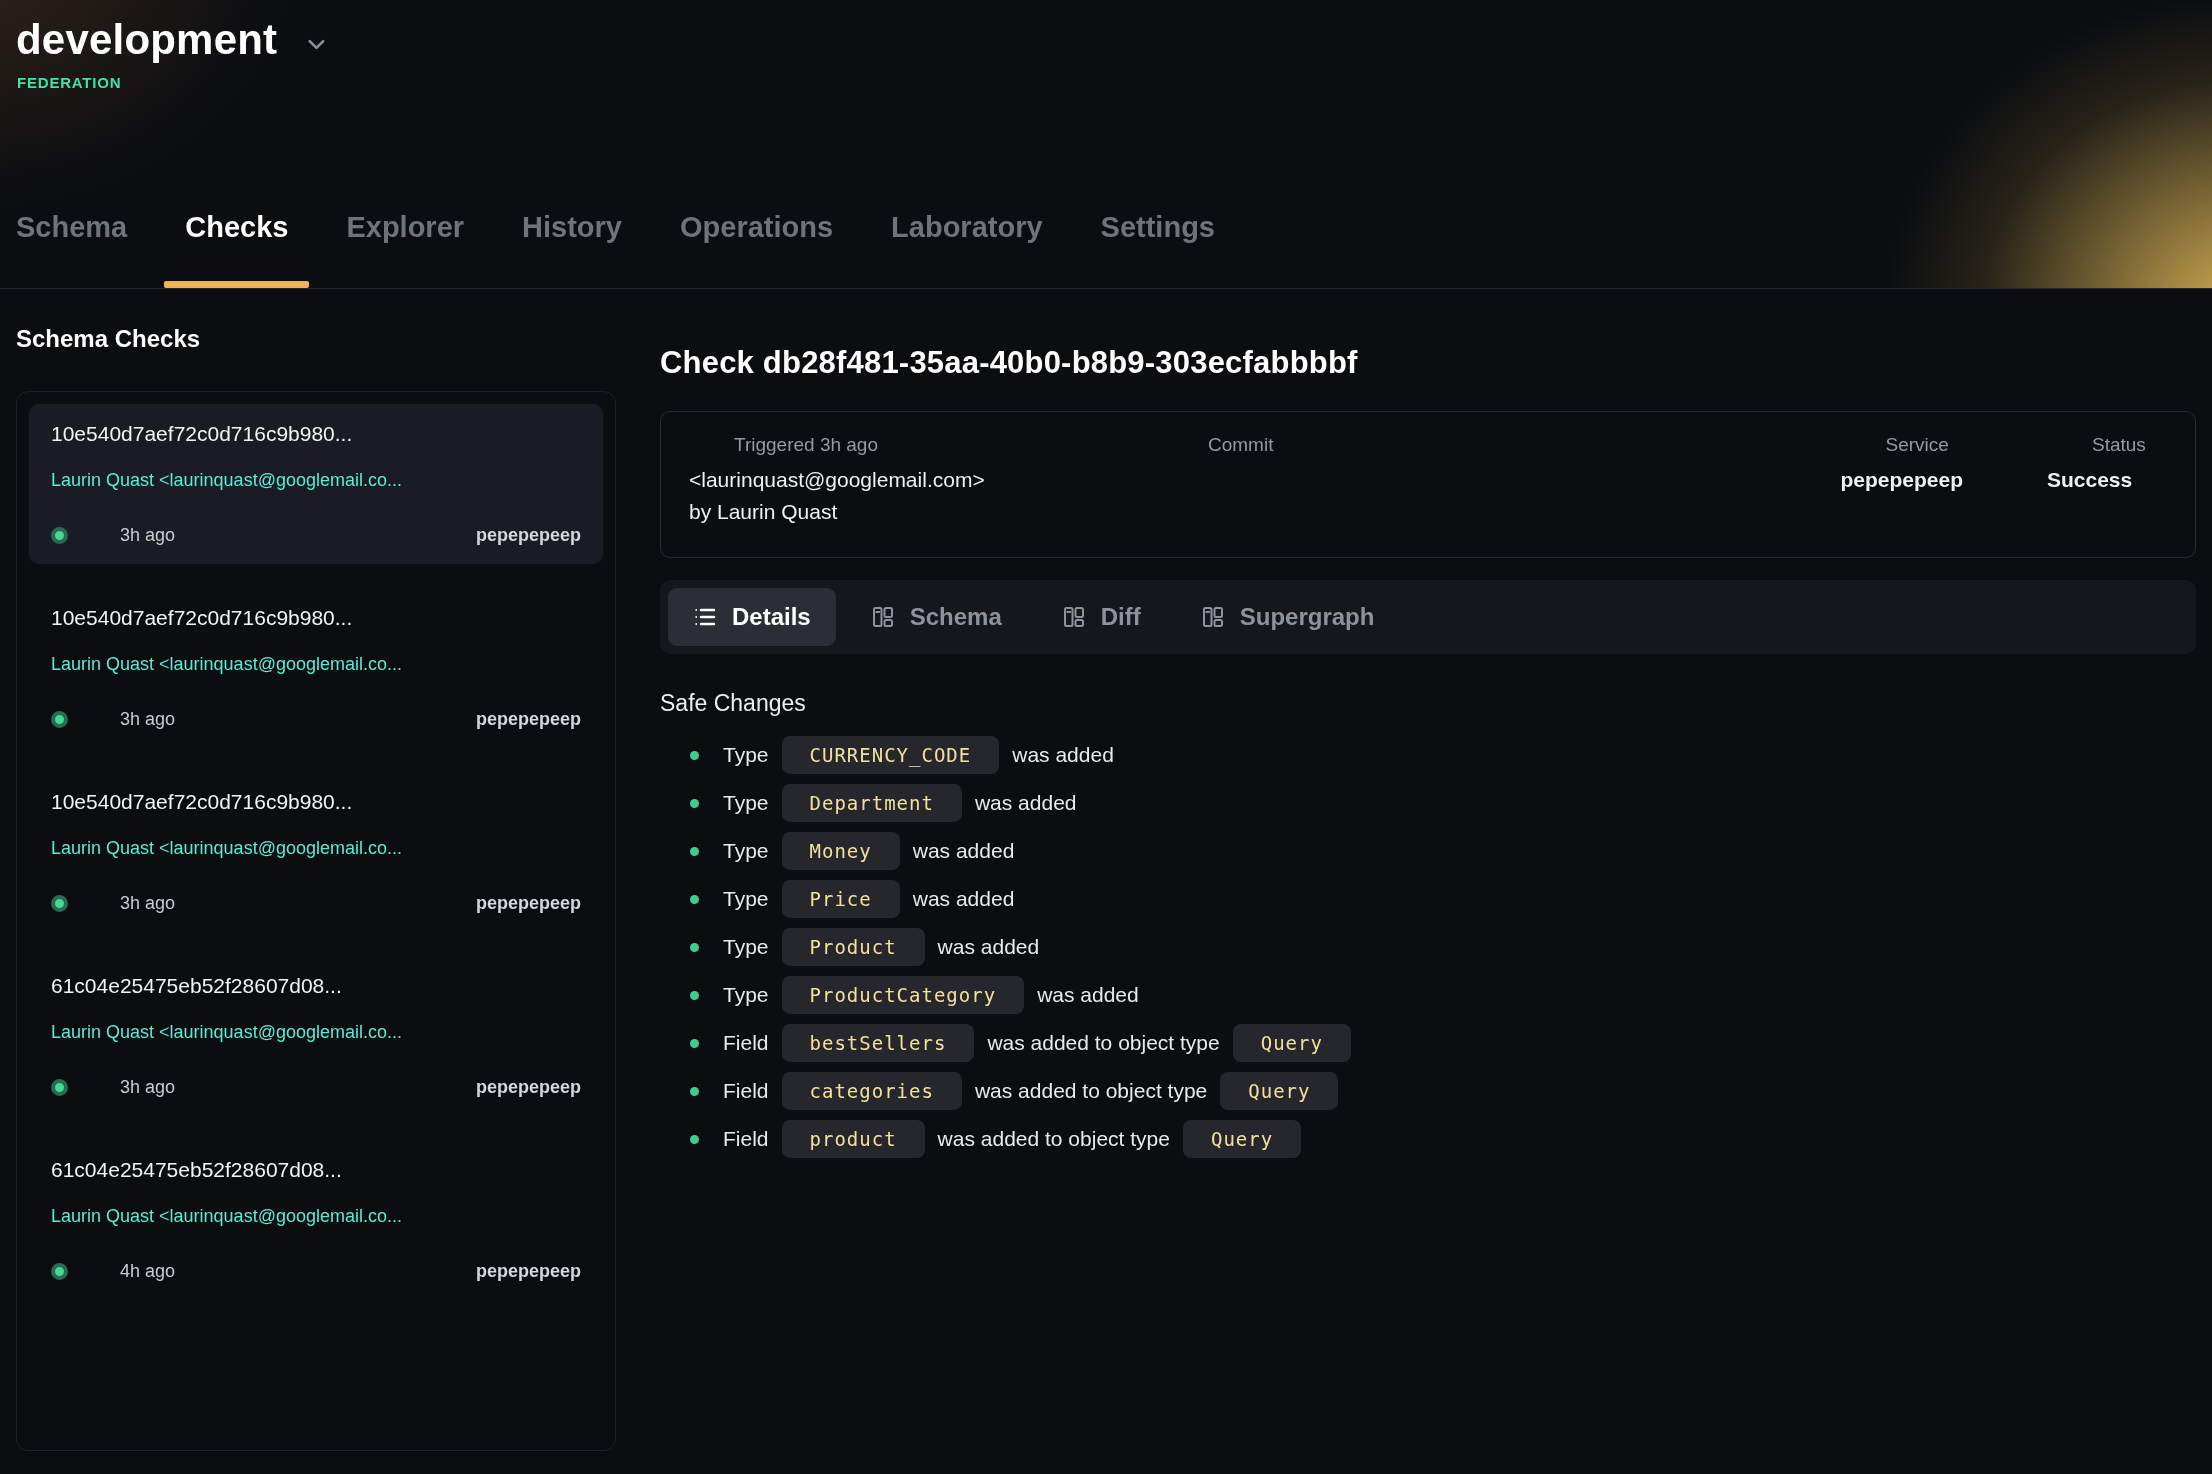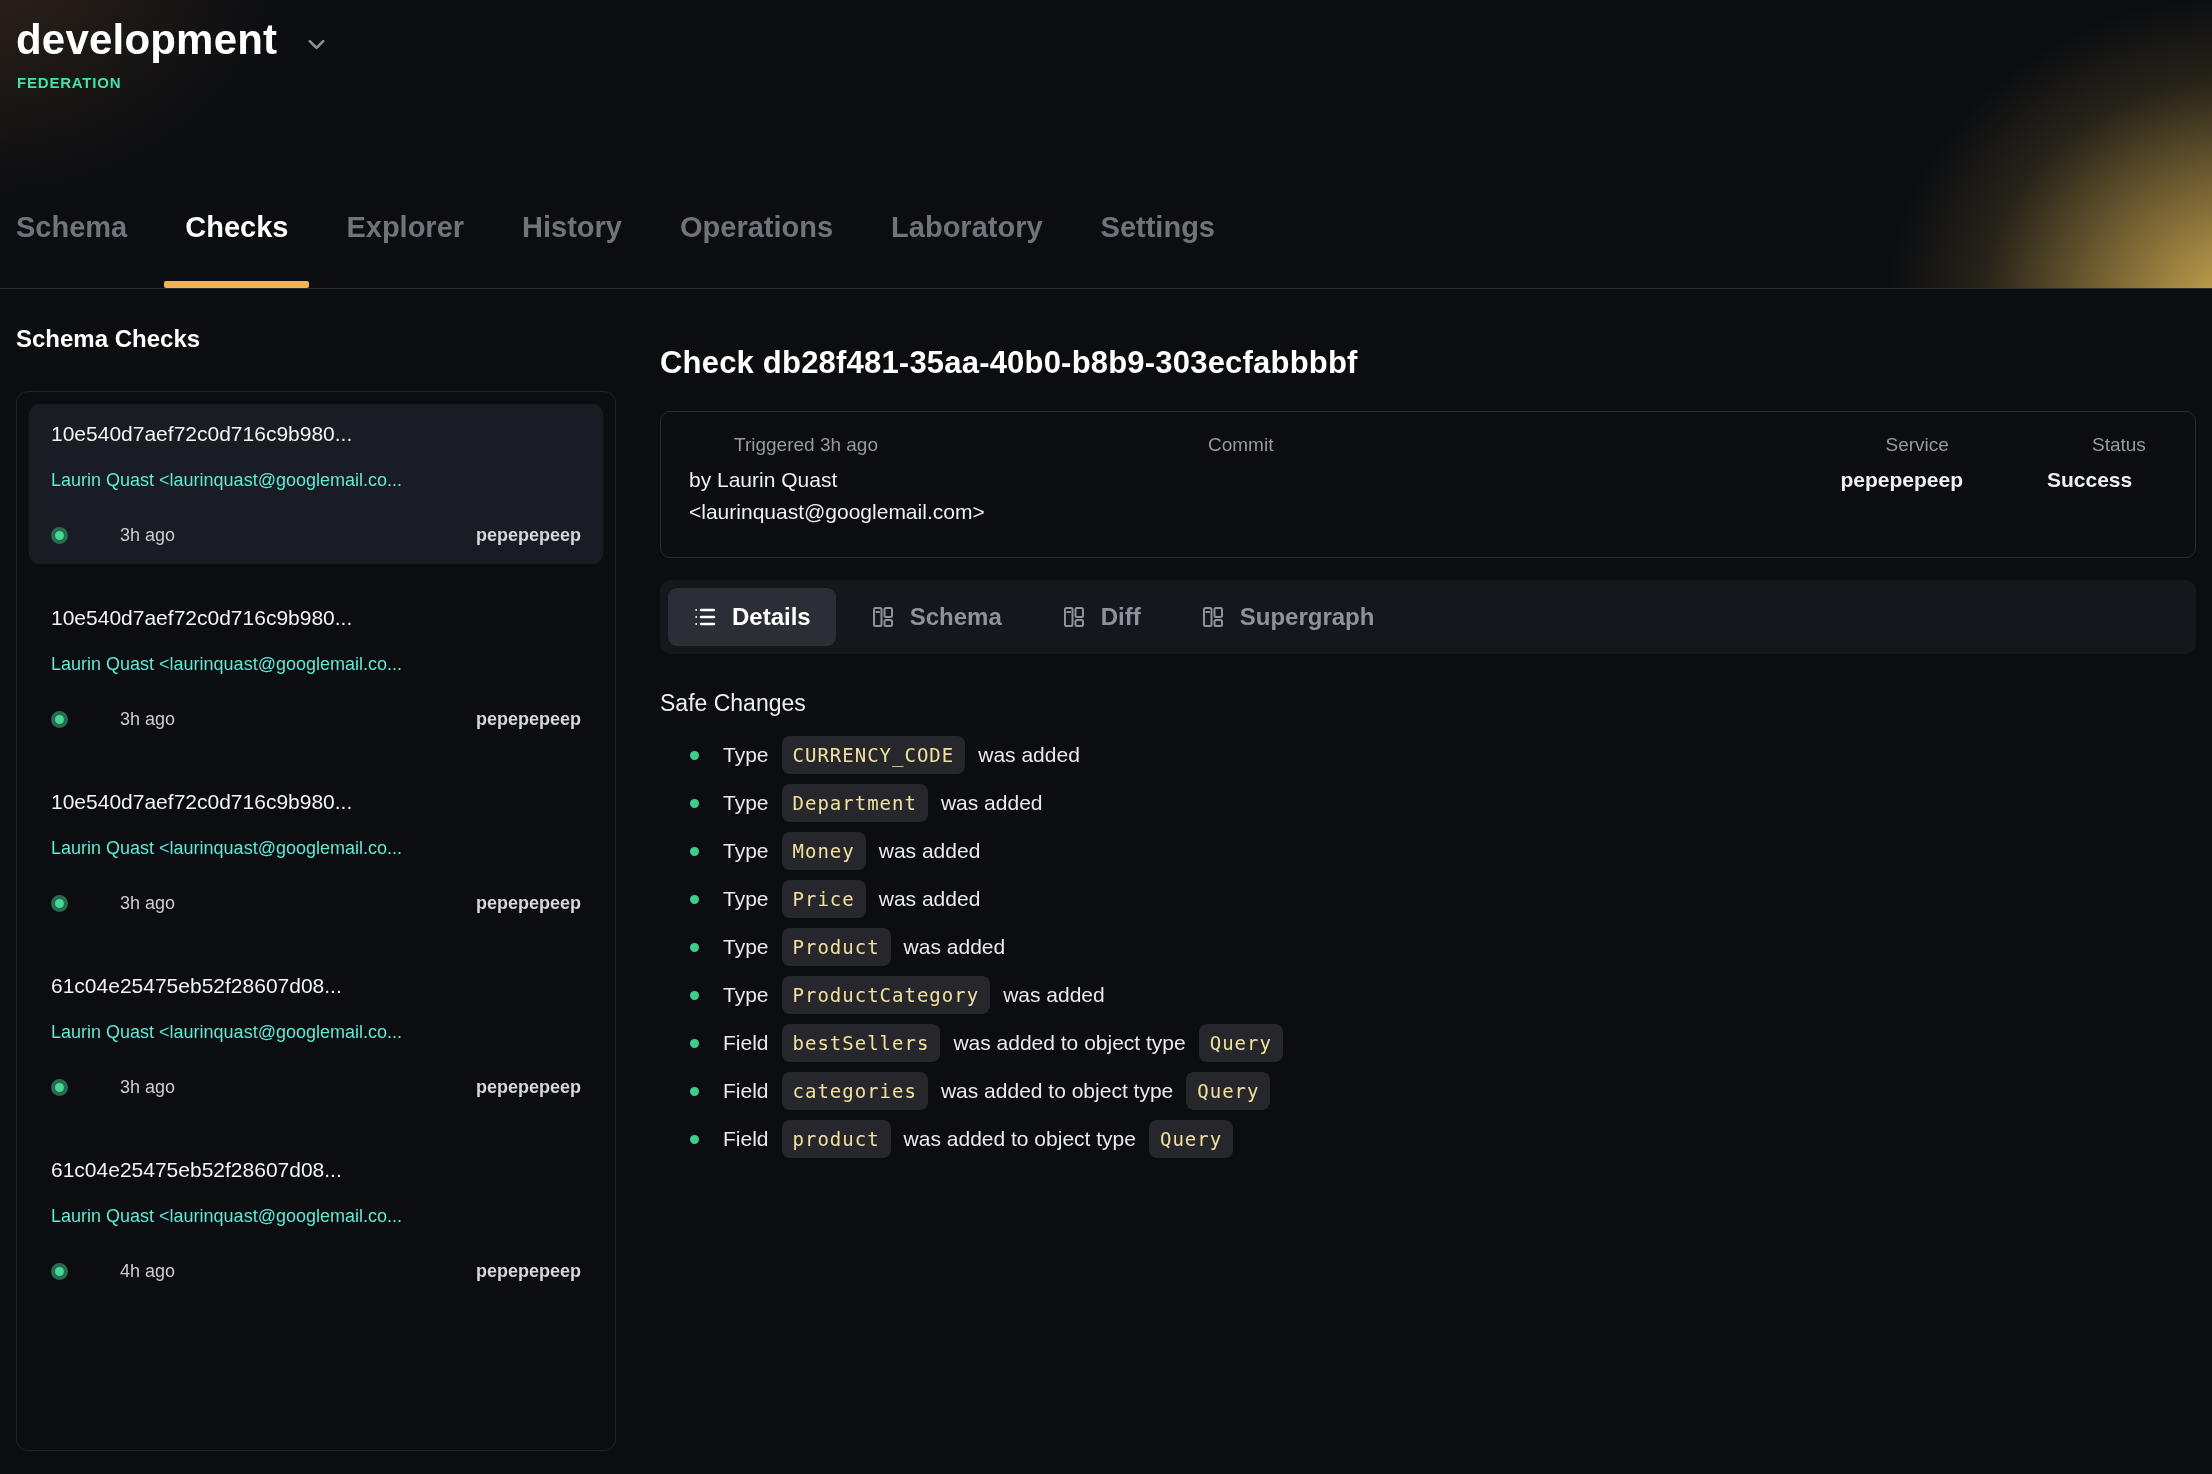--- a/index.html
+++ b/index.html
@@ -88,21 +88,21 @@
   .vtab .icon { display:inline-flex; }
 
   .section-title { margin-top:36px; font-size:23px; font-weight:500; color:#eceeef; }
 
   .changes { list-style:none; margin-top:14px; }
   .changes li { display:flex; align-items:center; height:48px; padding-left:30px; }
   .bullet { width:9px; height:9px; border-radius:50%; background:#3ecf8e; margin-right:24px; flex:none; }
   .chg-text { font-size:21px; color:#e9eaec; }
   .chg-code {
     font-family:"DejaVu Sans Mono", monospace; font-size:19px; color:#f3e09f;
-    background:#25272c; padding:8px 11px; border-radius:8px; margin:0 13px;
+    background:#25272c; padding:8px 28px; border-radius:8px; margin:0 13px;
     letter-spacing:1px; white-space:nowrap;
   }
 </style>
 </head>
 <body>
 
 <header class="header">
   <div class="org-row">
     <h1 class="org-title">development</h1>
     <span class="chev">
@@ -183,22 +183,22 @@
 
     </div>
   </aside>
 
   <section class="detail">
     <h2 class="check-title">Check db28f481-35aa-40b0-b8b9-303ecfabbbbf</h2>
 
     <div class="meta-box">
       <div class="meta-col c1">
         <div class="meta-label">Triggered 3h ago</div>
+        <div class="meta-value">&lt;laurinquast@googlemail.com&gt;</div>
         <div class="meta-value">by Laurin Quast</div>
-        <div class="meta-value">&lt;laurinquast@googlemail.com&gt;</div>
       </div>
       <div class="meta-col c2">
         <div class="meta-label">Commit</div>
       </div>
       <div class="meta-col c3">
         <div class="meta-label">Service</div>
         <div class="meta-value bold">pepepepeep</div>
       </div>
       <div class="meta-col c4">
         <div class="meta-label">Status</div>

